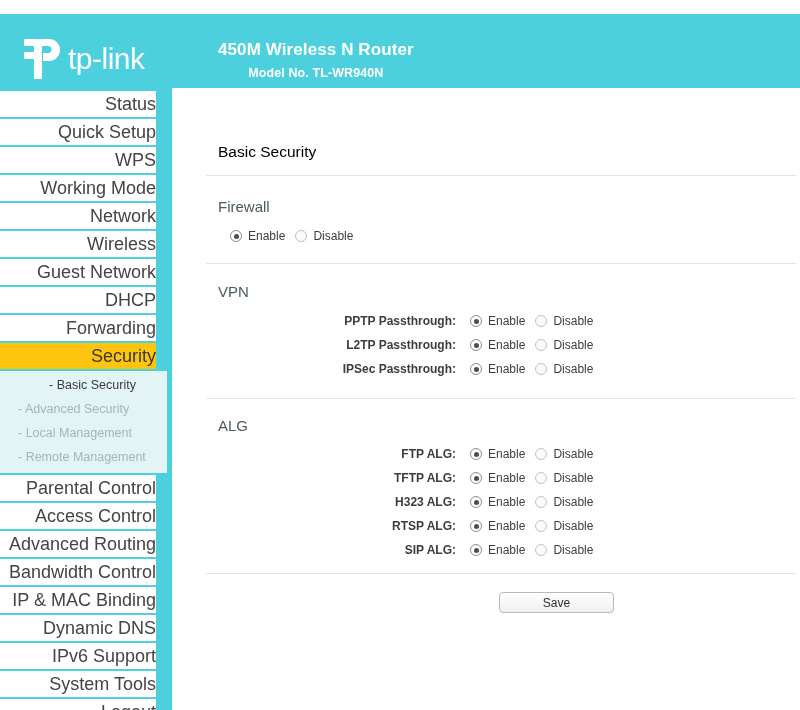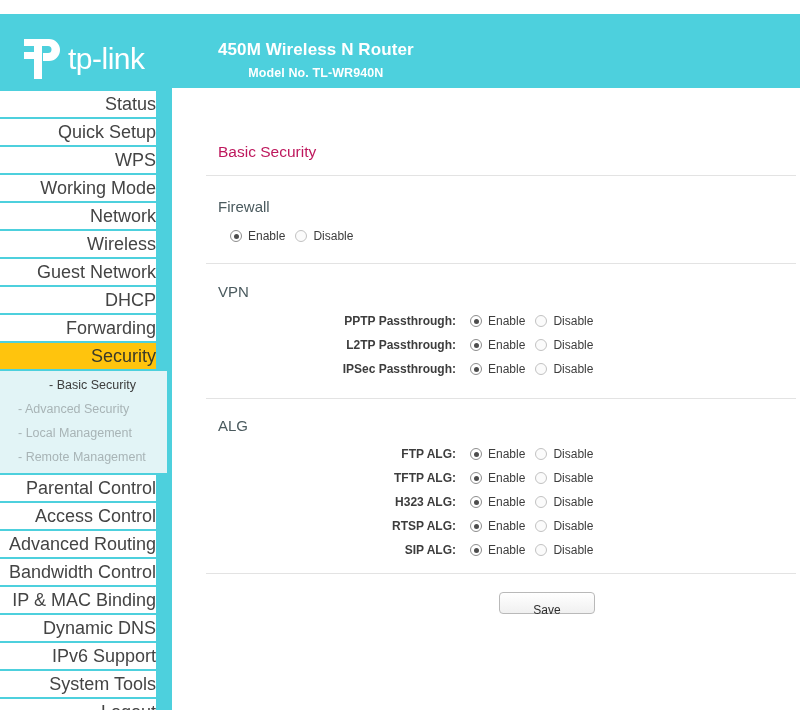--- a/index.html
+++ b/index.html
@@ -103,21 +103,21 @@
 
   
   .content {
     position: absolute; left: 172px; top: 88px;
     width: 628px; height: 622px;
     background: #ffffff;
     padding-left: 34px;
   }
   .page-title {
     position: absolute; left: 46px; top: 55px;
-    color: #be185d;
+    color: #000000;
     font-size: 15.5px;
   }
   .divider {
     position: absolute; left: 34px;
     width: 590px; height: 1px;
     background: #e3e3e3;
   }
   .section-head {
     position: absolute; left: 46px;
     color: #4a5a5e;
@@ -166,29 +166,29 @@
   }
   .radio-label {
     font-size: 12px;
     color: #3d3d3d;
     margin-left: 6px;
     white-space: nowrap;
   }
   .save-btn {
     position: absolute;
     left: 499px; top: 592px;
-    width: 96px; height: 21px;
+    width: 115px; height: 21px;
     border: 1px solid #b9b9b9;
     border-radius: 4px;
     background: linear-gradient(#ffffff, #f0f0f0);
     font-family: "Liberation Sans", sans-serif;
     font-size: 12px;
     color: #2e2e2e;
     cursor: pointer;
-    padding: 10px;
+    padding: 2px;
   }
 </style>
 </head>
 <body>
 
 <div id="app">
 
   <div class="header">
     <div class="logo-wrap">
       <div class="logo-mark">

